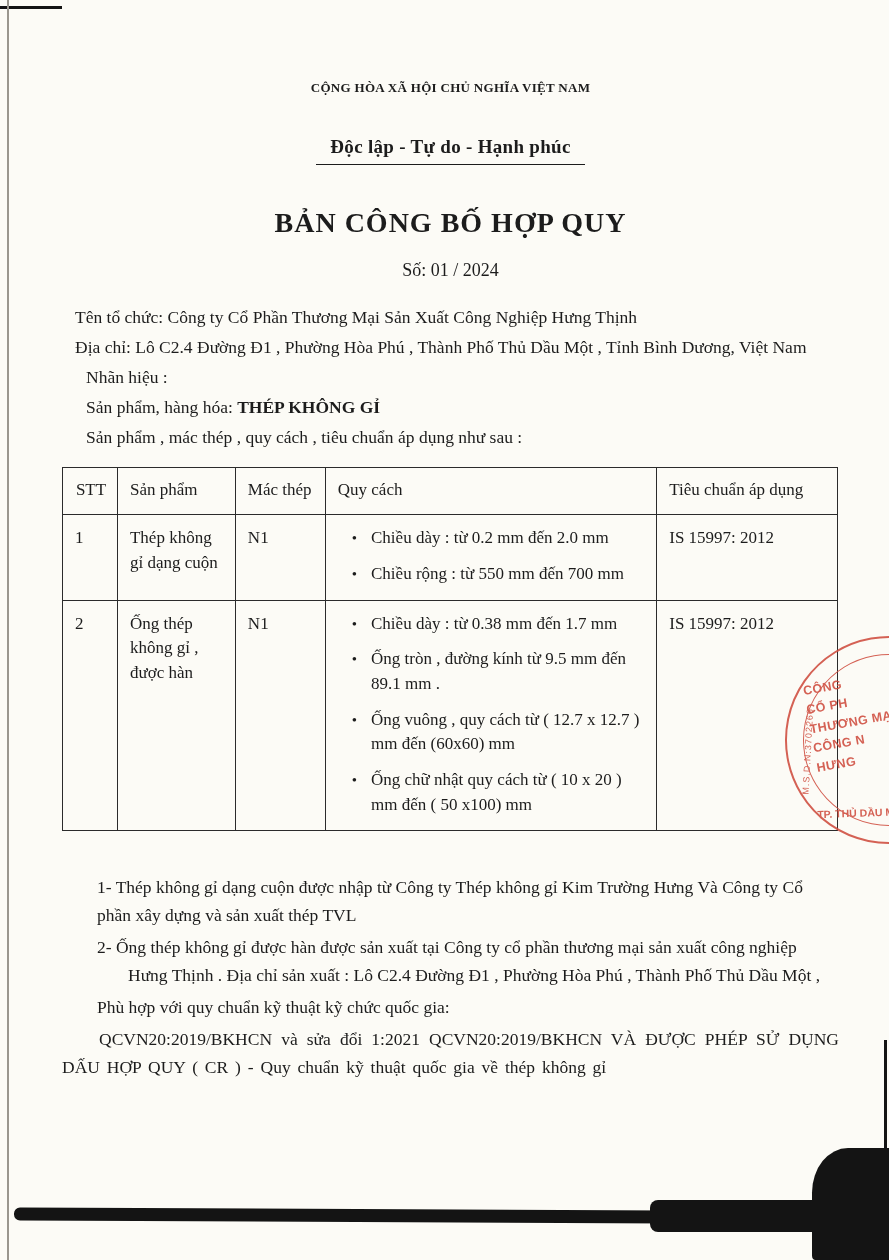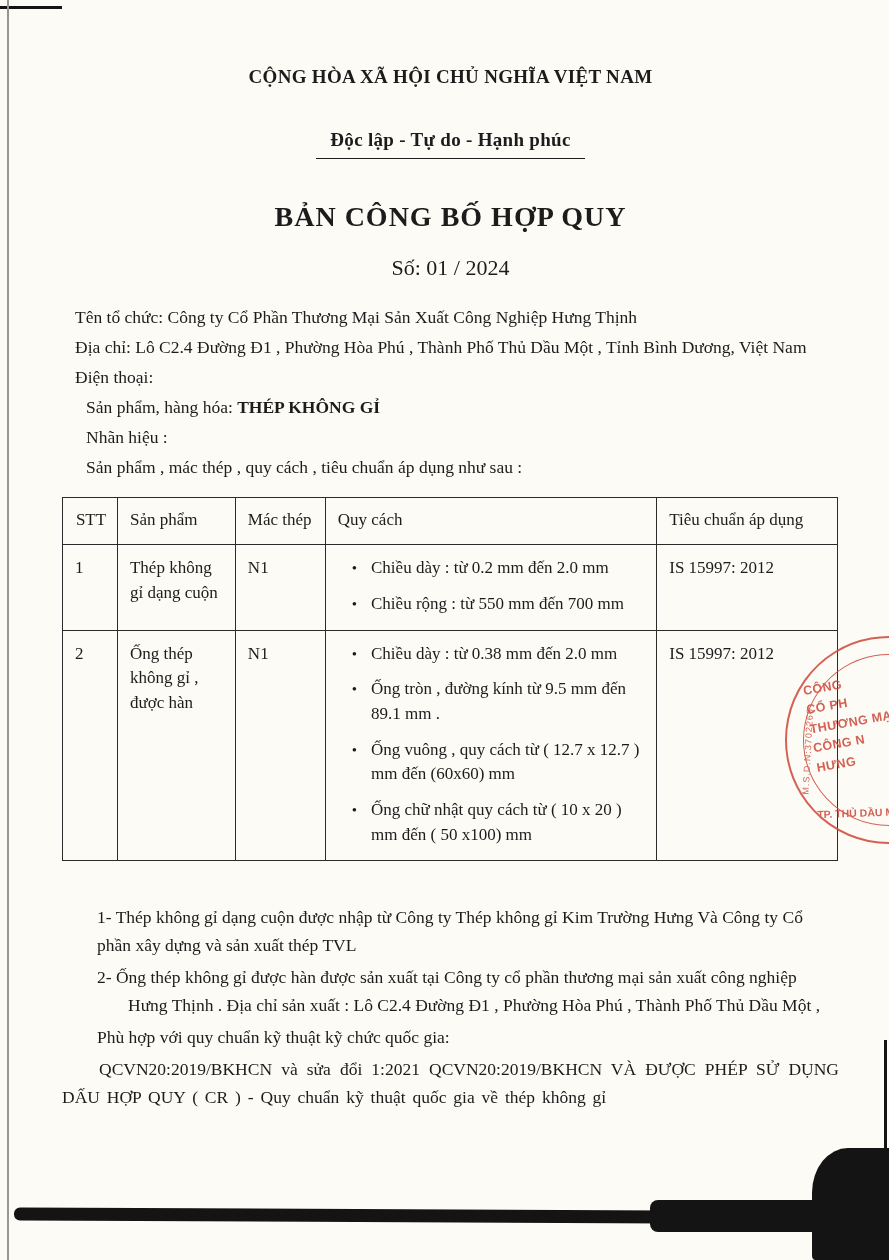--- a/index.html
+++ b/index.html
@@ -12,38 +12,38 @@
     background: #fcfbf6;
     overflow: hidden;
     font-family: "Liberation Serif", "DejaVu Serif", serif;
     color: #1c1c1c;
     font-size: 17.5px;
     line-height: 1.6;
   }
   .content { padding: 62px 50px 0 62px; }
 
   .nat-header { text-align: center; }
-  .nh1 { font-weight: bold; font-size: 19px; letter-spacing: .3px; }
+  .nh1 { font-weight: bold; font-size: 13px; letter-spacing: .3px; margin-top: 16px; }
   .nh2 {
     display: inline-block;
     margin-top: 5px;
     font-weight: bold;
     font-size: 19px;
     border-bottom: 1.5px solid #1c1c1c;
     padding: 0 14px 2px 14px;
     letter-spacing: .3px;
   }
   .doc-title {
     margin-top: 36px;
     text-align: center;
     font-weight: bold;
     font-size: 28px;
     letter-spacing: 1px;
   }
-  .doc-number { margin-top: 10px; text-align: center; font-size: 22px; }
+  .doc-number { margin-top: 10px; text-align: center; font-size: 18px; }
 
   .body-text { margin-top: 18px; }
   .body-text p { margin: 0 0 2px 13px; }
   .body-text p.indent2 { margin-left: 24px; }
   .bold { font-weight: bold; }
 
   table.spec {
     margin-top: 16px;
     border-collapse: collapse;
     width: 776px;
@@ -132,23 +132,22 @@
       <div class="nh1">CỘNG HÒA XÃ HỘI CHỦ NGHĨA VIỆT NAM</div><br>
       <div class="nh2">Độc lập - Tự do - Hạnh phúc</div>
     </div>
 
     <div class="doc-title">BẢN CÔNG BỐ HỢP QUY</div>
     <div class="doc-number">Số: 01 / 2024</div>
 
     <div class="body-text">
       <p>Tên tổ chức: Công ty Cổ Phần Thương Mại Sản Xuất Công Nghiệp Hưng Thịnh</p>
       <p>Địa chỉ: Lô C2.4 Đường Đ1 , Phường Hòa Phú , Thành Phố Thủ Dầu Một , Tỉnh Bình Dương, Việt Nam</p>
-      <p>Điện thoại:</p>
+      <p class="indent2">Nhãn hiệu :</p>
       <p class="indent2"><span>Sản phẩm, hàng hóa: </span><span class="bold">THÉP KHÔNG GỈ</span></p>
-      <p class="indent2">Nhãn hiệu :</p>
       <p class="indent2">Sản phẩm , mác thép , quy cách , tiêu chuẩn áp dụng như sau :</p>
     </div>
 
     <table class="spec">
       <thead>
         <tr>
           <th class="col-stt">STT</th>
           <th class="col-sp">Sản phẩm</th>
           <th class="col-mt">Mác thép</th>
           <th class="col-qc">Quy cách</th>
@@ -172,21 +171,21 @@
           </td>
           <td>IS 15997: 2012</td>
         </tr>
         <tr>
           <td class="center">2</td>
           <td>Ống thép không gỉ , được hàn</td>
           <td>N1</td>
           <td>
             <div class="bullet-item">
                 <span class="bullet">•</span>
-                <span>Chiều dày : từ 0.38 mm đến 2.0 mm</span>
+                <span>Chiều dày : từ 0.38 mm đến 1.7 mm</span>
               </div>
             <div class="bullet-item">
                 <span class="bullet">•</span>
                 <span>Ống tròn , đường kính từ 9.5 mm đến 89.1 mm .</span>
               </div>
             <div class="bullet-item">
                 <span class="bullet">•</span>
                 <span>Ống vuông , quy cách từ ( 12.7 x 12.7 ) mm đến (60x60) mm</span>
               </div>
             <div class="bullet-item">

